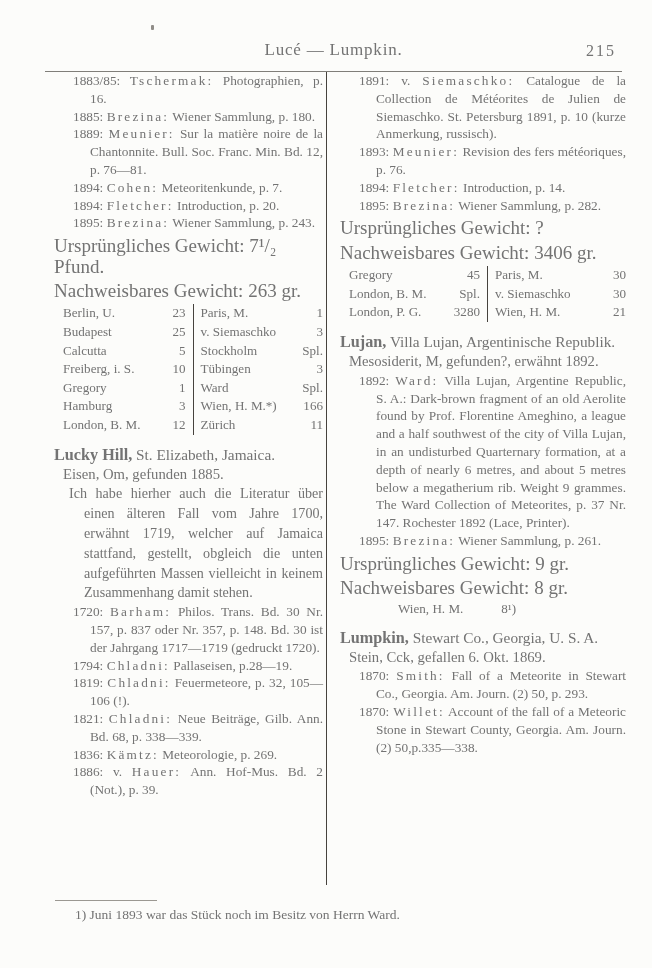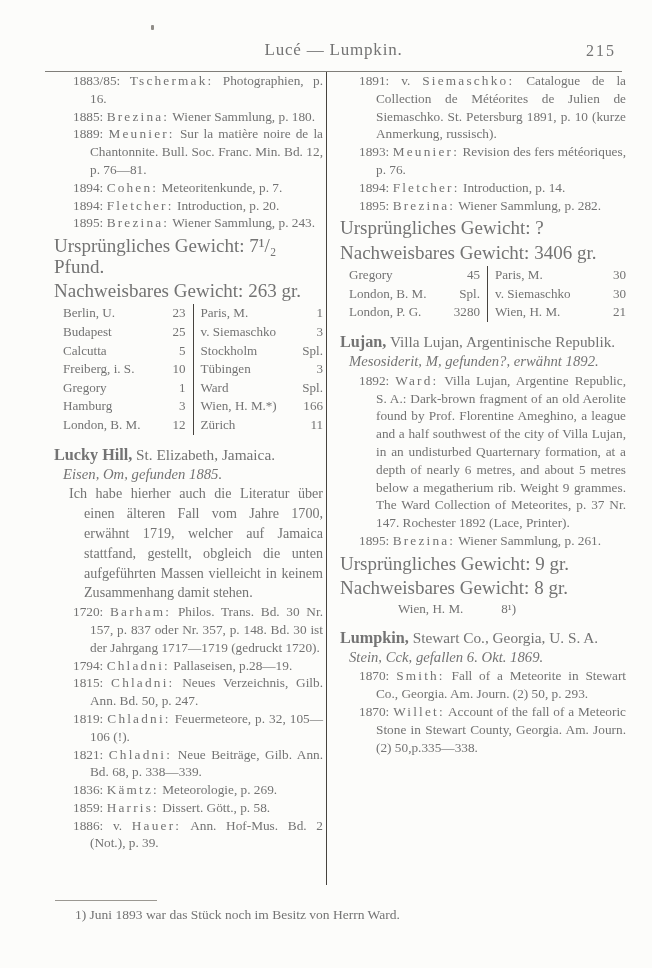--- a/index.html
+++ b/index.html
@@ -27,21 +27,21 @@
   .weight{font-size:19px;line-height:20.4px;margin-top:4px;}
   .wtable{margin:3px 0 4px;padding-left:9px;font-size:13.1px;}
   .wrow{display:flex;line-height:18.6px;}
   .whalf{display:flex;width:50%;}
   .whalf.first{padding-right:7px;}
   .whalf.second{border-left:1px solid #46423d;padding-left:7px;gap:16px;}
   .wname{flex:1;}
   .wval{text-align:left;}
   .sec-head{font-size:15.3px;line-height:20.2px;margin-top:10px;padding-left:42px;text-indent:-42px;}
   .sec-name{font-weight:700;font-size:16.2px;}
-  .class-line{font-size:14.7px;line-height:19.6px;padding-left:40px;text-indent:-31px;font-style:italic;}
+  .class-line{font-size:14.7px;line-height:19.6px;padding-left:40px;text-indent:-31px;}
   .note{font-size:14.1px;line-height:19.8px;text-align:justify;padding-left:30px;text-indent:-15px;}
   .single-holding{font-size:13.1px;line-height:19px;padding-left:58px;display:flex;}
   .sh-val{margin-left:38px;}
 
   .footnote-rule{position:absolute;top:900px;left:55px;width:102px;border-top:1px solid #9b9892;}
   .footnote{position:absolute;top:906px;left:55px;width:548px;font-size:13.5px;line-height:18px;padding-left:20px;}
 </style>
 </head>
 <body>
 
@@ -139,25 +139,23 @@
             </span>
         </div>
       </div>
 
       <p class="sec-head"><span class="sec-name">Lucky Hill,</span> <span>St. Elizabeth, Jamaica.</span></p>
       <p class="class-line">Eisen, Om, gefunden 1885.</p>
       <p class="note">Ich habe hierher auch die Literatur über einen älteren Fall vom Jahre 1700, erwähnt 1719, welcher auf Jamaica stattfand, gestellt, obgleich die unten aufgeführten Massen vielleicht in keinem Zusammenhang damit stehen.</p>
 
       <p class="entry"><span class="yr">1720:</span> <span class="au">Barham:</span> <span>Philos. Trans. Bd. 30 Nr. 157, p. 837 oder Nr. 357, p. 148. Bd. 30 ist der Jahrgang 1717—1719 (gedruckt 1720).</span></p>
       <p class="entry"><span class="yr">1794:</span> <span class="au">Chladni:</span> <span>Pallaseisen, p.28—19.</span></p>
-      <p class="entry"><span class="yr">1815:</span> <span class="au">Chladni:</span> <span>Neues Verzeichnis, Gilb. Ann. Bd. 50, p. 247.</span></p>
       <p class="entry"><span class="yr">1819:</span> <span class="au">Chladni:</span> <span>Feuermeteore, p. 32, 105—106 (!).</span></p>
       <p class="entry"><span class="yr">1821:</span> <span class="au">Chladni:</span> <span>Neue Beiträge, Gilb. Ann. Bd. 68, p. 338—339.</span></p>
       <p class="entry"><span class="yr">1836:</span> <span class="au">Kämtz:</span> <span>Meteorologie, p. 269.</span></p>
-      <p class="entry"><span class="yr">1859:</span> <span class="au">Harris:</span> <span>Dissert. Gött., p. 58.</span></p>
       <p class="entry"><span class="yr">1886: v.</span> <span class="au">Hauer:</span> <span>Ann. Hof-Mus. Bd. 2 (Not.), p. 39.</span></p>
     </div>
 
     <div class="col-divider"></div>
 
     <div class="col-right">
       <p class="entry"><span class="yr">1891: v.</span> <span class="au">Siemaschko:</span> <span>Catalogue de la Collection de Météorites de Julien de Siemaschko. St. Petersburg 1891, p. 10 (kurze Anmerkung, russisch).</span></p>
       <p class="entry"><span class="yr">1893:</span> <span class="au">Meunier:</span> <span>Revision des fers météoriques, p. 76.</span></p>
       <p class="entry"><span class="yr">1894:</span> <span class="au">Fletcher:</span> <span>Introduction, p. 14.</span></p>
       <p class="entry"><span class="yr">1895:</span> <span class="au">Brezina:</span> <span>Wiener Sammlung, p. 282.</span></p>

